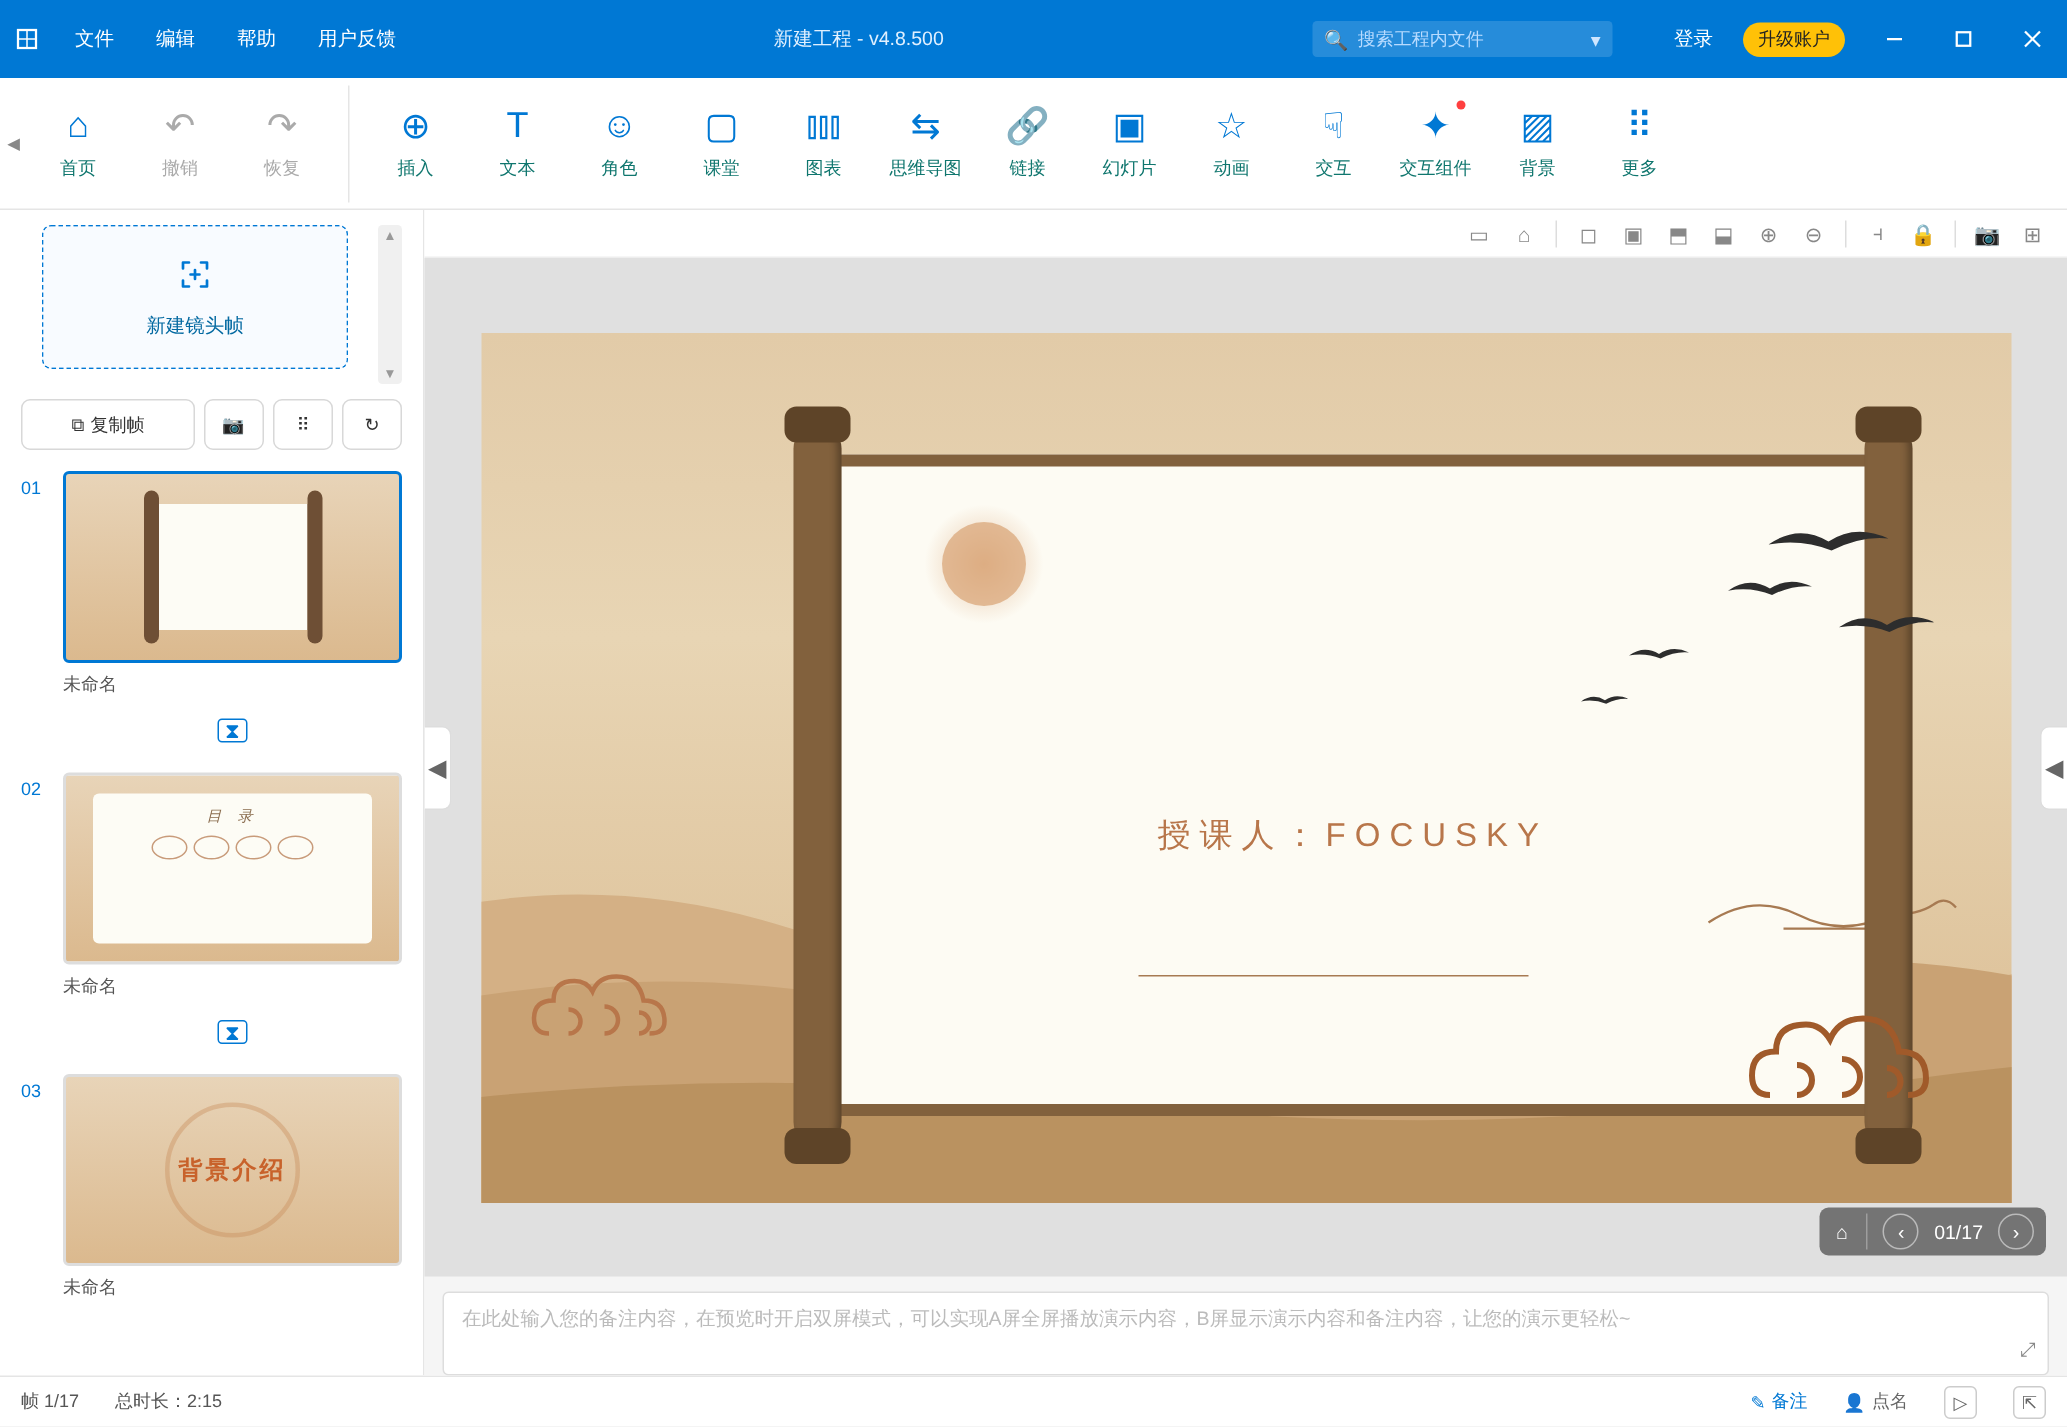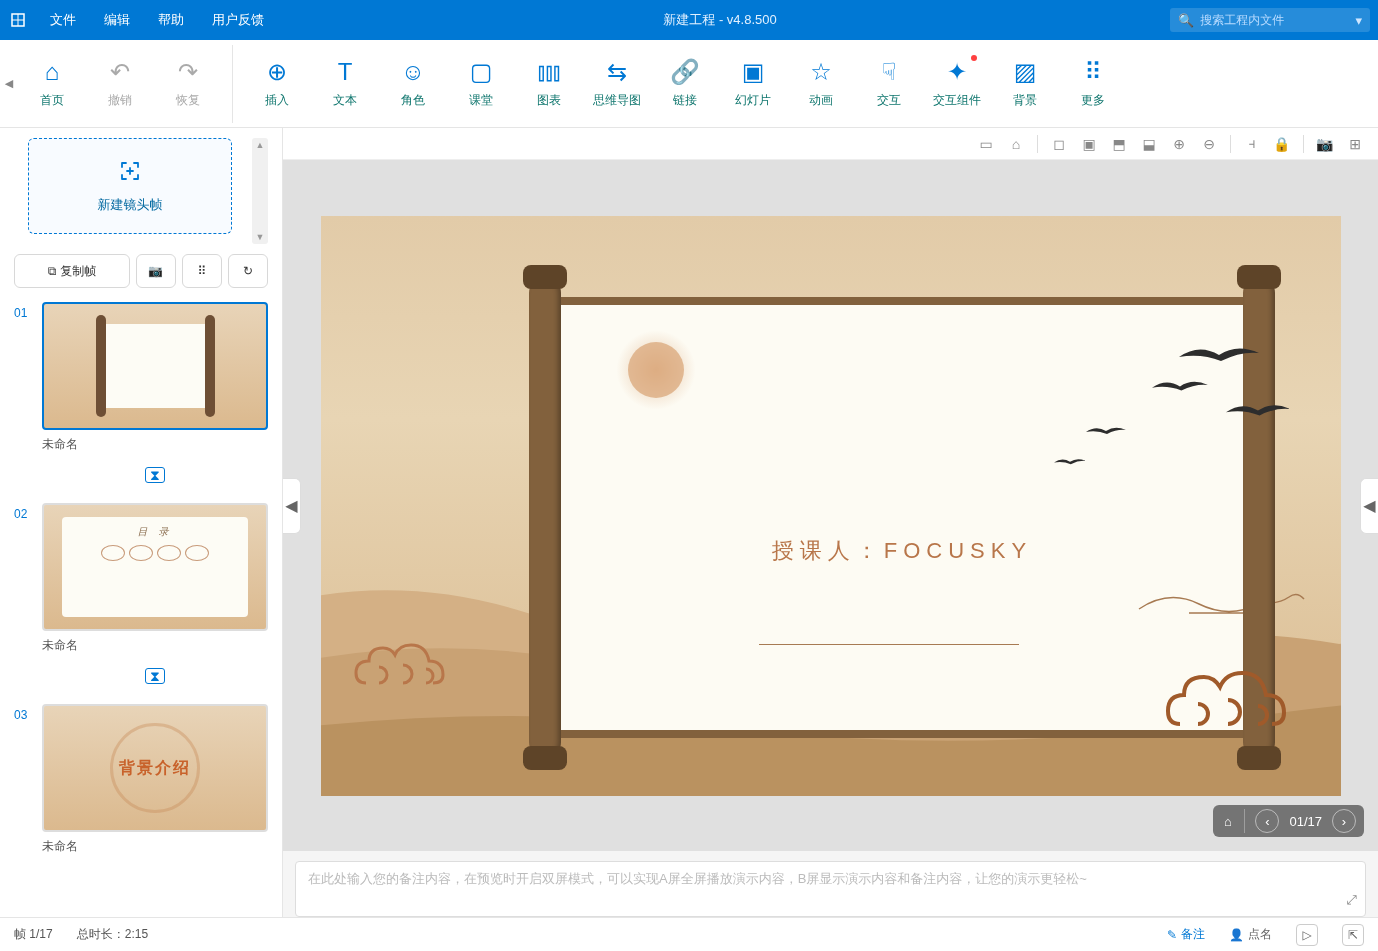--- a/index.html
+++ b/index.html
@@ -1,19 +1,19 @@
 <!DOCTYPE html>
 <html><head>
   <meta charset="utf-8">
   <style>
     * { margin: 0; padding: 0; box-sizing: border-box; font-family: "Microsoft YaHei", sans-serif; }
     body { width: 1378px; height: 951px; background: #fff; overflow: hidden; display: flex; flex-direction: column; }
     
     
-    .title-bar { height: 40px; background: #0078d4; display: flex; align-items: center; color: #fff; font-size: 13px; gap: 23px; }
+    .title-bar { height: 52px; background: #0078d4; display: flex; align-items: center; color: #fff; font-size: 13px; gap: 23px; }
     .title-bar .left-menu { display: flex; align-items: center; gap: 0; }
     .title-bar .menu-item { padding: 0 14px; line-height: 36px; cursor: pointer; }
     .title-bar .app-icon { width: 36px; display: flex; align-items: center; justify-content: center; }
     .title-bar .center-title { flex: 1; text-align: center; color: #e0f0ff; }
     .title-bar .search-box { width: 200px; height: 24px; background: rgba(255,255,255,0.15); border-radius: 3px; display: flex; align-items: center; padding: 0 8px; margin: 0 8px; gap: 6px; }
     .title-bar .search-box input { background: transparent; border: none; color: #cfe6ff; font-size: 12px; outline: none; width: 100%; }
     .title-bar .search-box input::placeholder { color: #b8dbff; }
     .title-bar .right-controls { display: flex; align-items: center; gap: 0; }
     .title-bar .upgrade-btn { background: #ffc107; color: #222; padding: 3px 10px; border-radius: 12px; font-size: 12px; margin: 0 10px; cursor: pointer; }
     .title-bar .win-btn { width: 46px; height: 36px; display: flex; align-items: center; justify-content: center; cursor: pointer; }
@@ -144,20 +144,40 @@
     <div class="menu-item">文件</div>
     <div class="menu-item">编辑</div>
     <div class="menu-item">帮助</div>
     <div class="menu-item">用户反馈</div>
   </div>
   <div class="center-title">新建工程 - v4.8.500</div>
   <div class="search-box">
     <span style="color:#cfe6ff;">🔍</span>
     <input placeholder="搜索工程内文件" style="">
     <span style="color:#cfe6ff;">▾</span>
+  </div>
+  <div class="right-controls">
+    <div class="login-text">登录</div>
+    <div class="upgrade-btn">升级账户</div>
+    <div class="win-btn">
+      <svg width="12" height="12">
+          <line x1="1" y1="6" x2="11" y2="6" stroke="#fff" stroke-width="1.5"></line>
+        </svg>
+    </div>
+    <div class="win-btn">
+      <svg width="12" height="12">
+          <rect x="1.5" y="1.5" width="9" height="9" fill="none" stroke="#fff" stroke-width="1.5"></rect>
+        </svg>
+    </div>
+    <div class="win-btn">
+      <svg width="12" height="12">
+          <line x1="1" y1="1" x2="11" y2="11" stroke="#fff" stroke-width="1.5"></line>
+          <line x1="11" y1="1" x2="1" y2="11" stroke="#fff" stroke-width="1.5"></line>
+        </svg>
+    </div>
   </div>
 </div>
 
 <div class="main-toolbar">
   <div class="collapse-btn">◀</div>
   <div class="toolbar-group-a" id="tbA">
       <div class="tb-btn">
         <div class="icon ">⌂</div>
         <div class="label ">首页</div>
       </div>

